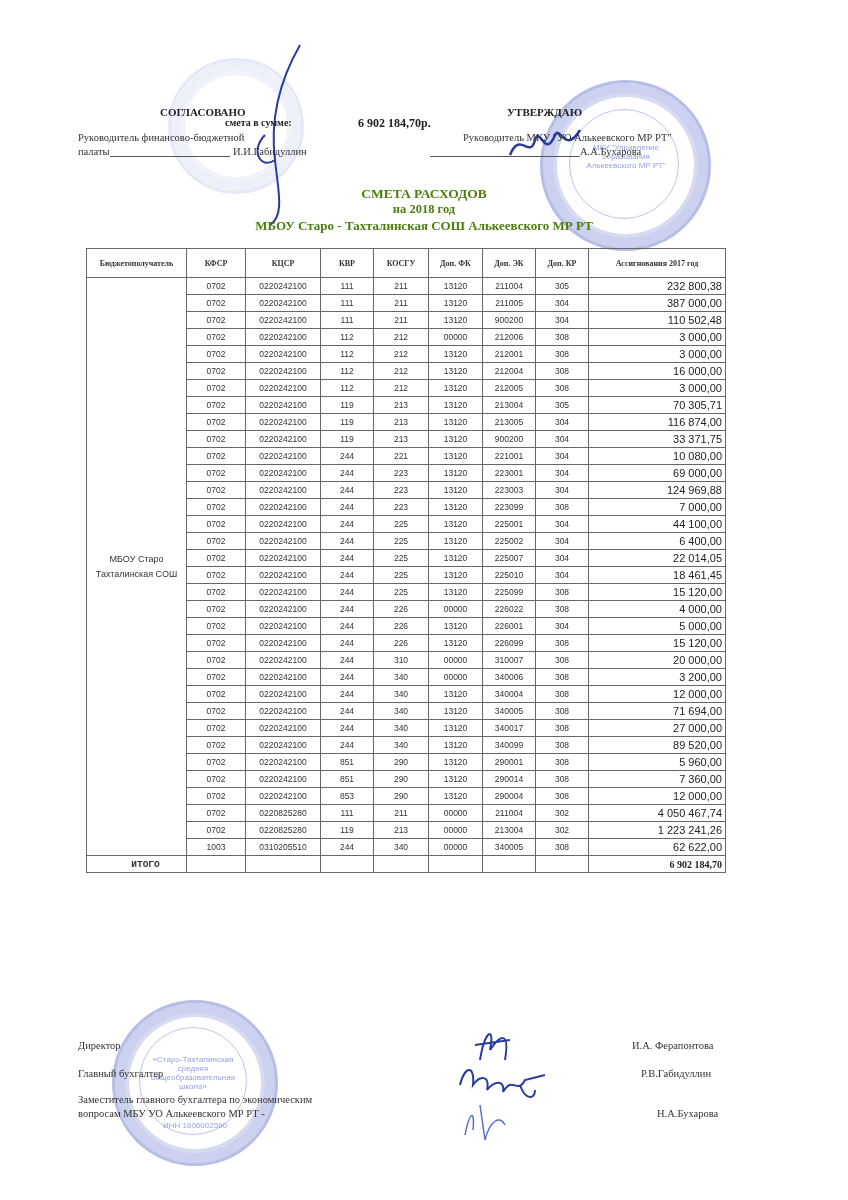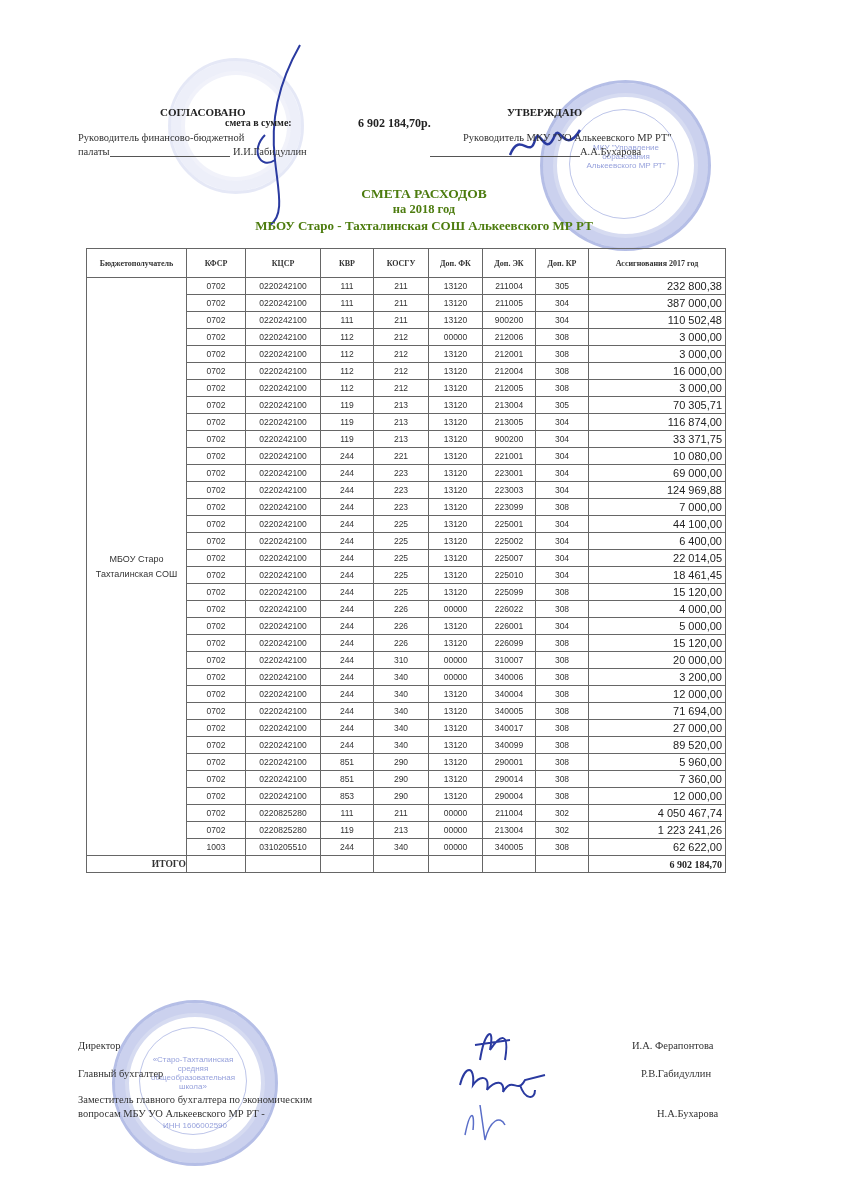--- a/index.html
+++ b/index.html
@@ -22,21 +22,21 @@
     border: 1px solid #666; padding: 0; height: 16px;
     font-family: "Liberation Sans", sans-serif; font-size: 8.5px; color: #333;
     text-align: center; vertical-align: middle; white-space: nowrap; overflow: hidden;
   }
   table.smeta th {
     height: 28px; font-family: "Liberation Serif", serif; font-weight: bold; font-size: 8px; color: #333;
   }
   table.smeta td.amount { text-align: right; padding-right: 3px; font-size: 11px; color: #222; }
   table.smeta td.recipient { font-size: 9px; line-height: 15px; white-space: normal; }
   table.smeta tr.total td { font-family: "Liberation Serif", serif; font-weight: bold; font-size: 9.5px; }
-  table.smeta tr.total td.total-label { text-align: right; padding-left: 18px; }
+  table.smeta tr.total td.total-label { text-align: center; padding-left: 18px; font-family: Liberation Mono, monospace; }
   table.smeta tr.total td.amount { font-size: 10px; }
 
   .stamp {
     position: absolute; border-radius: 50%; border: 3px solid rgba(90,110,200,0.45);
     box-shadow: inset 0 0 0 10px rgba(120,140,220,0.12), inset 0 0 0 14px rgba(90,110,200,0.25);
   }
   .stamp-inner { position: absolute; border-radius: 50%; border: 1px solid rgba(90,110,200,0.4); }
   .stamp-text { position: absolute; font-family: "Liberation Sans", sans-serif; color: rgba(60,80,190,0.55); font-size: 8px; text-align: center; }
   .sig { position: absolute; }
 </style>

